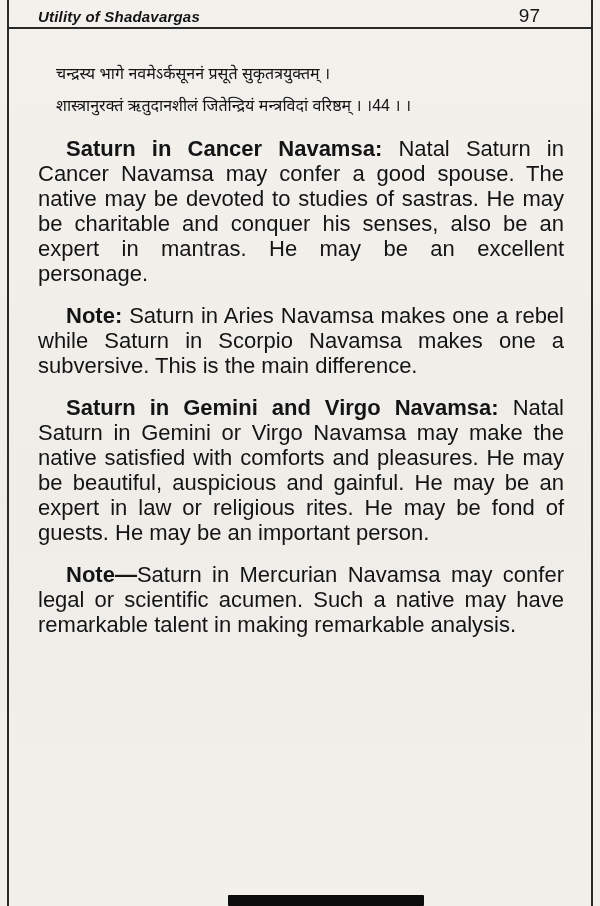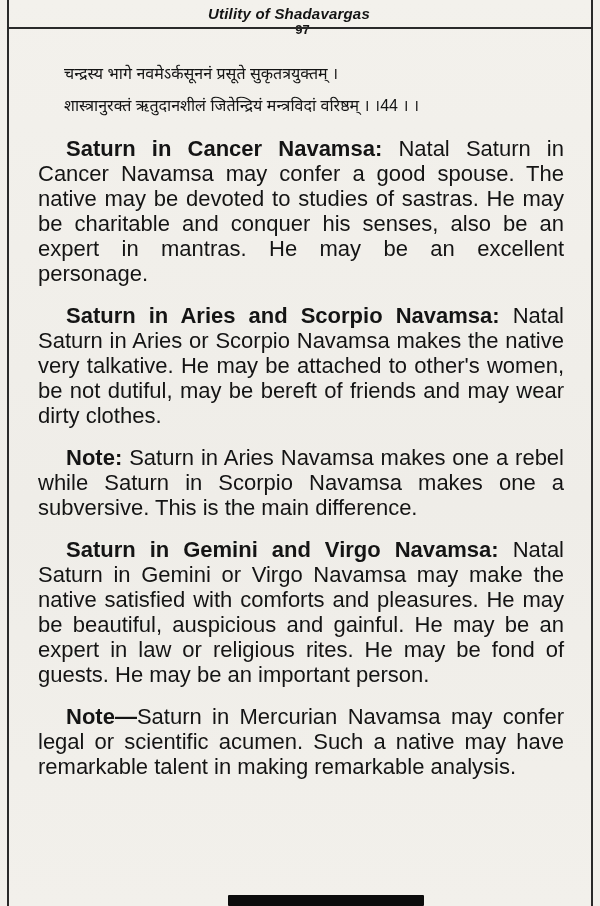--- a/index.html
+++ b/index.html
@@ -32,51 +32,50 @@
   header.page-header {
     position: absolute;
     top: 5px;
     left: 8px;
     right: 8px;
     height: 22px;
     display: flex;
     align-items: center;
     justify-content: space-between;
     padding: 0 52px 0 30px;
-    flex-direction: column;
   }
   .running-title {
     font-style: italic;
     font-weight: bold;
     font-size: 15px;
     letter-spacing: 0.2px;
   }
   .page-number {
-    font-weight: bold;
-    font-size: 13px;
+    font-weight: normal;
+    font-size: 19px;
     margin-left: 27px;
   }
   .header-rule {
     position: absolute;
     top: 27px;
     left: 7px;
     right: 8px;
     height: 1.5px;
     background: #2a2a2a;
   }
   main.page-body {
     position: absolute;
     top: 34px;
     left: 8px;
     right: 8px;
     bottom: 14px;
     padding: 8px 28px 0 30px;
   }
   .verse {
-    margin: 16px 0 14px 26px;
+    margin: 16px 0 14px 18px;
     font-size: 16px;
     line-height: 32px;
     font-weight: 500;
     white-space: nowrap;
   }
   p.para {
     margin: 0 0 17px 0;
     font-size: 22px;
     line-height: 25px;
     text-align: justify;
@@ -113,21 +112,20 @@
 
     <div class="verse">
       <div>चन्द्रस्य भागे नवमेऽर्कसूननं प्रसूते सुकृतत्रयुक्तम् ।</div>
       <div>शास्त्रानुरक्तं ऋतुदानशीलं जितेन्द्रियं मन्त्रविदां वरिष्ठम् । ।44 । ।</div>
     </div>
 
     <p class="para"><b>Saturn in Cancer Navamsa:</b> <span>Natal Saturn in Cancer Navamsa may confer a good spouse. The native may be devoted to studies of sastras. He may be charitable and conquer his senses, also be an expert in mantras. He may be an excellent personage.</span></p>
 
 
 
-    <p class="para"><b>Saturn in Aries and Scorpio Navamsa:</b> <span>Natal Saturn in Aries or Scorpio Navamsa makes the native very talkative. He may be attached to other's women, be not dutiful, may be bereft of friends and may wear dirty clothes.</span></p>
 
     <p class="para"><b>Note:</b> <span>Saturn in Aries Navamsa makes one a rebel while Saturn in Scorpio Navamsa makes one a subversive. This is the main difference.</span></p>
 
 
     <p class="para"><b>Saturn in Gemini and Virgo Navamsa:</b> <span>Natal Saturn in Gemini or Virgo Navamsa may make the native satisfied with comforts and pleasures. He may be beautiful, auspicious and gainful. He may be an expert in law or religious rites. He may be fond of guests. He may be an important person.</span></p>
 
     <p class="para"><b>Note—</b><span>Saturn in Mercurian Navamsa may confer legal or scientific acumen. Such a native may have remarkable talent in making remarkable analysis.</span></p>
 
   </main>
 

